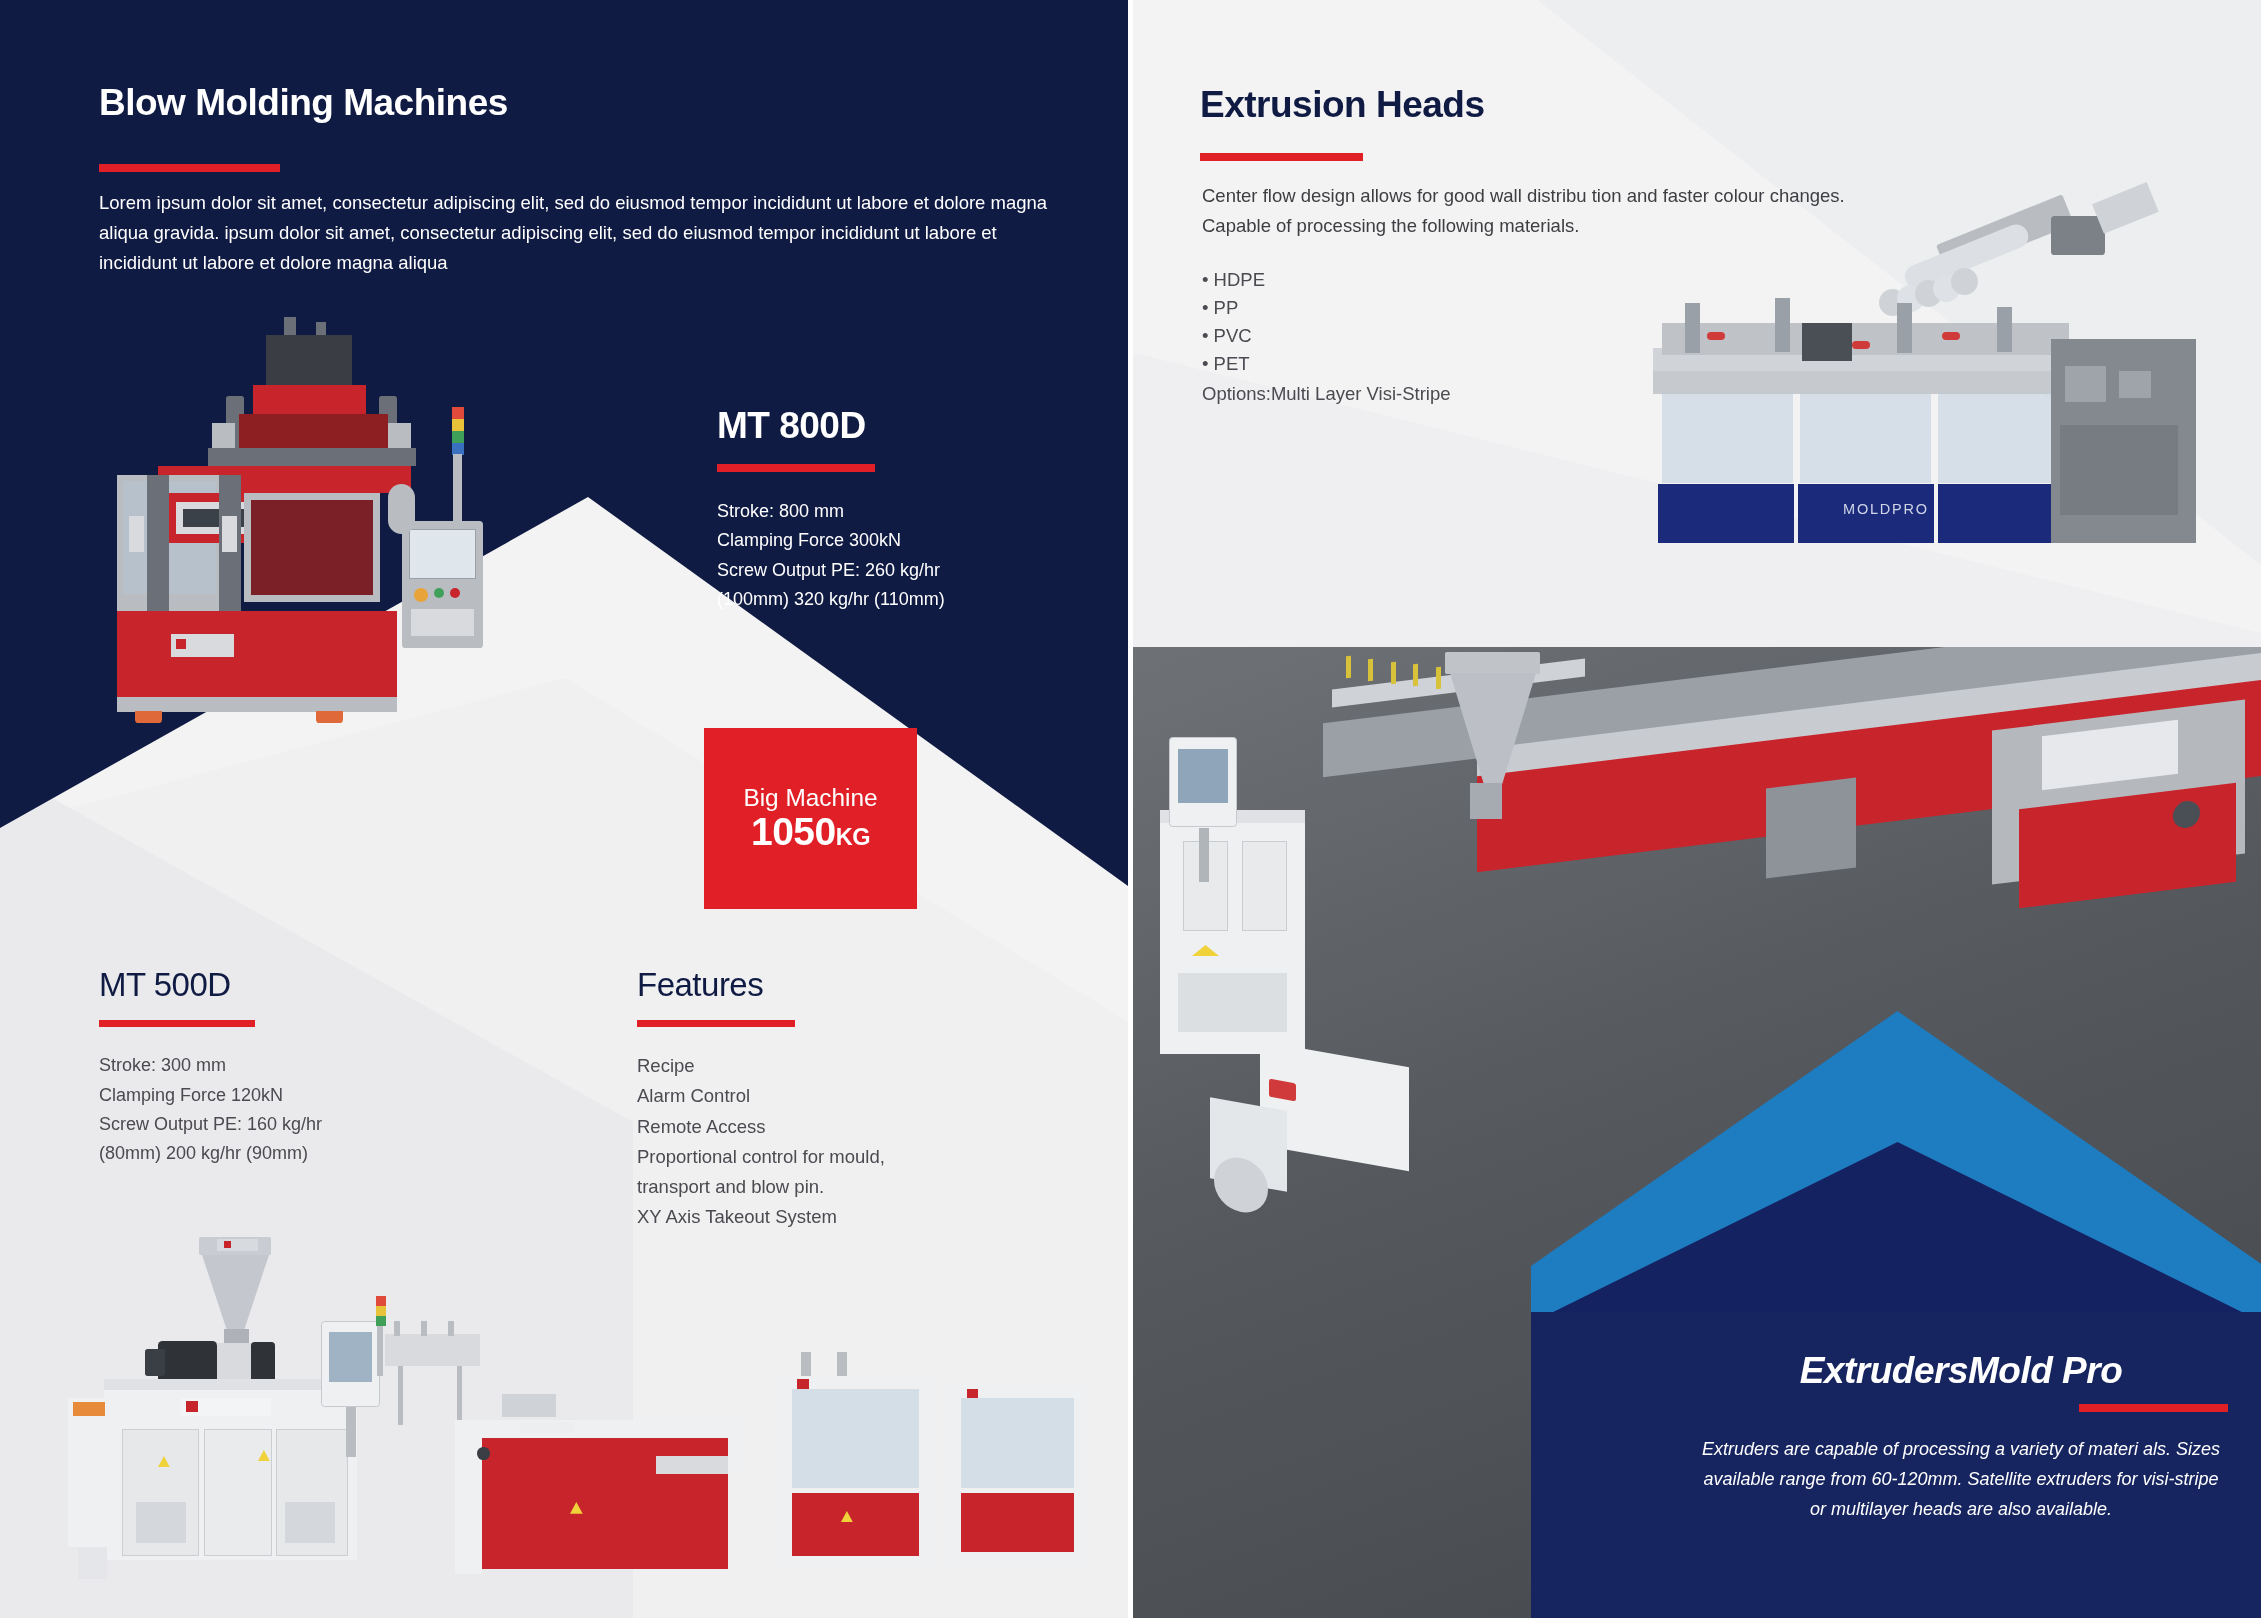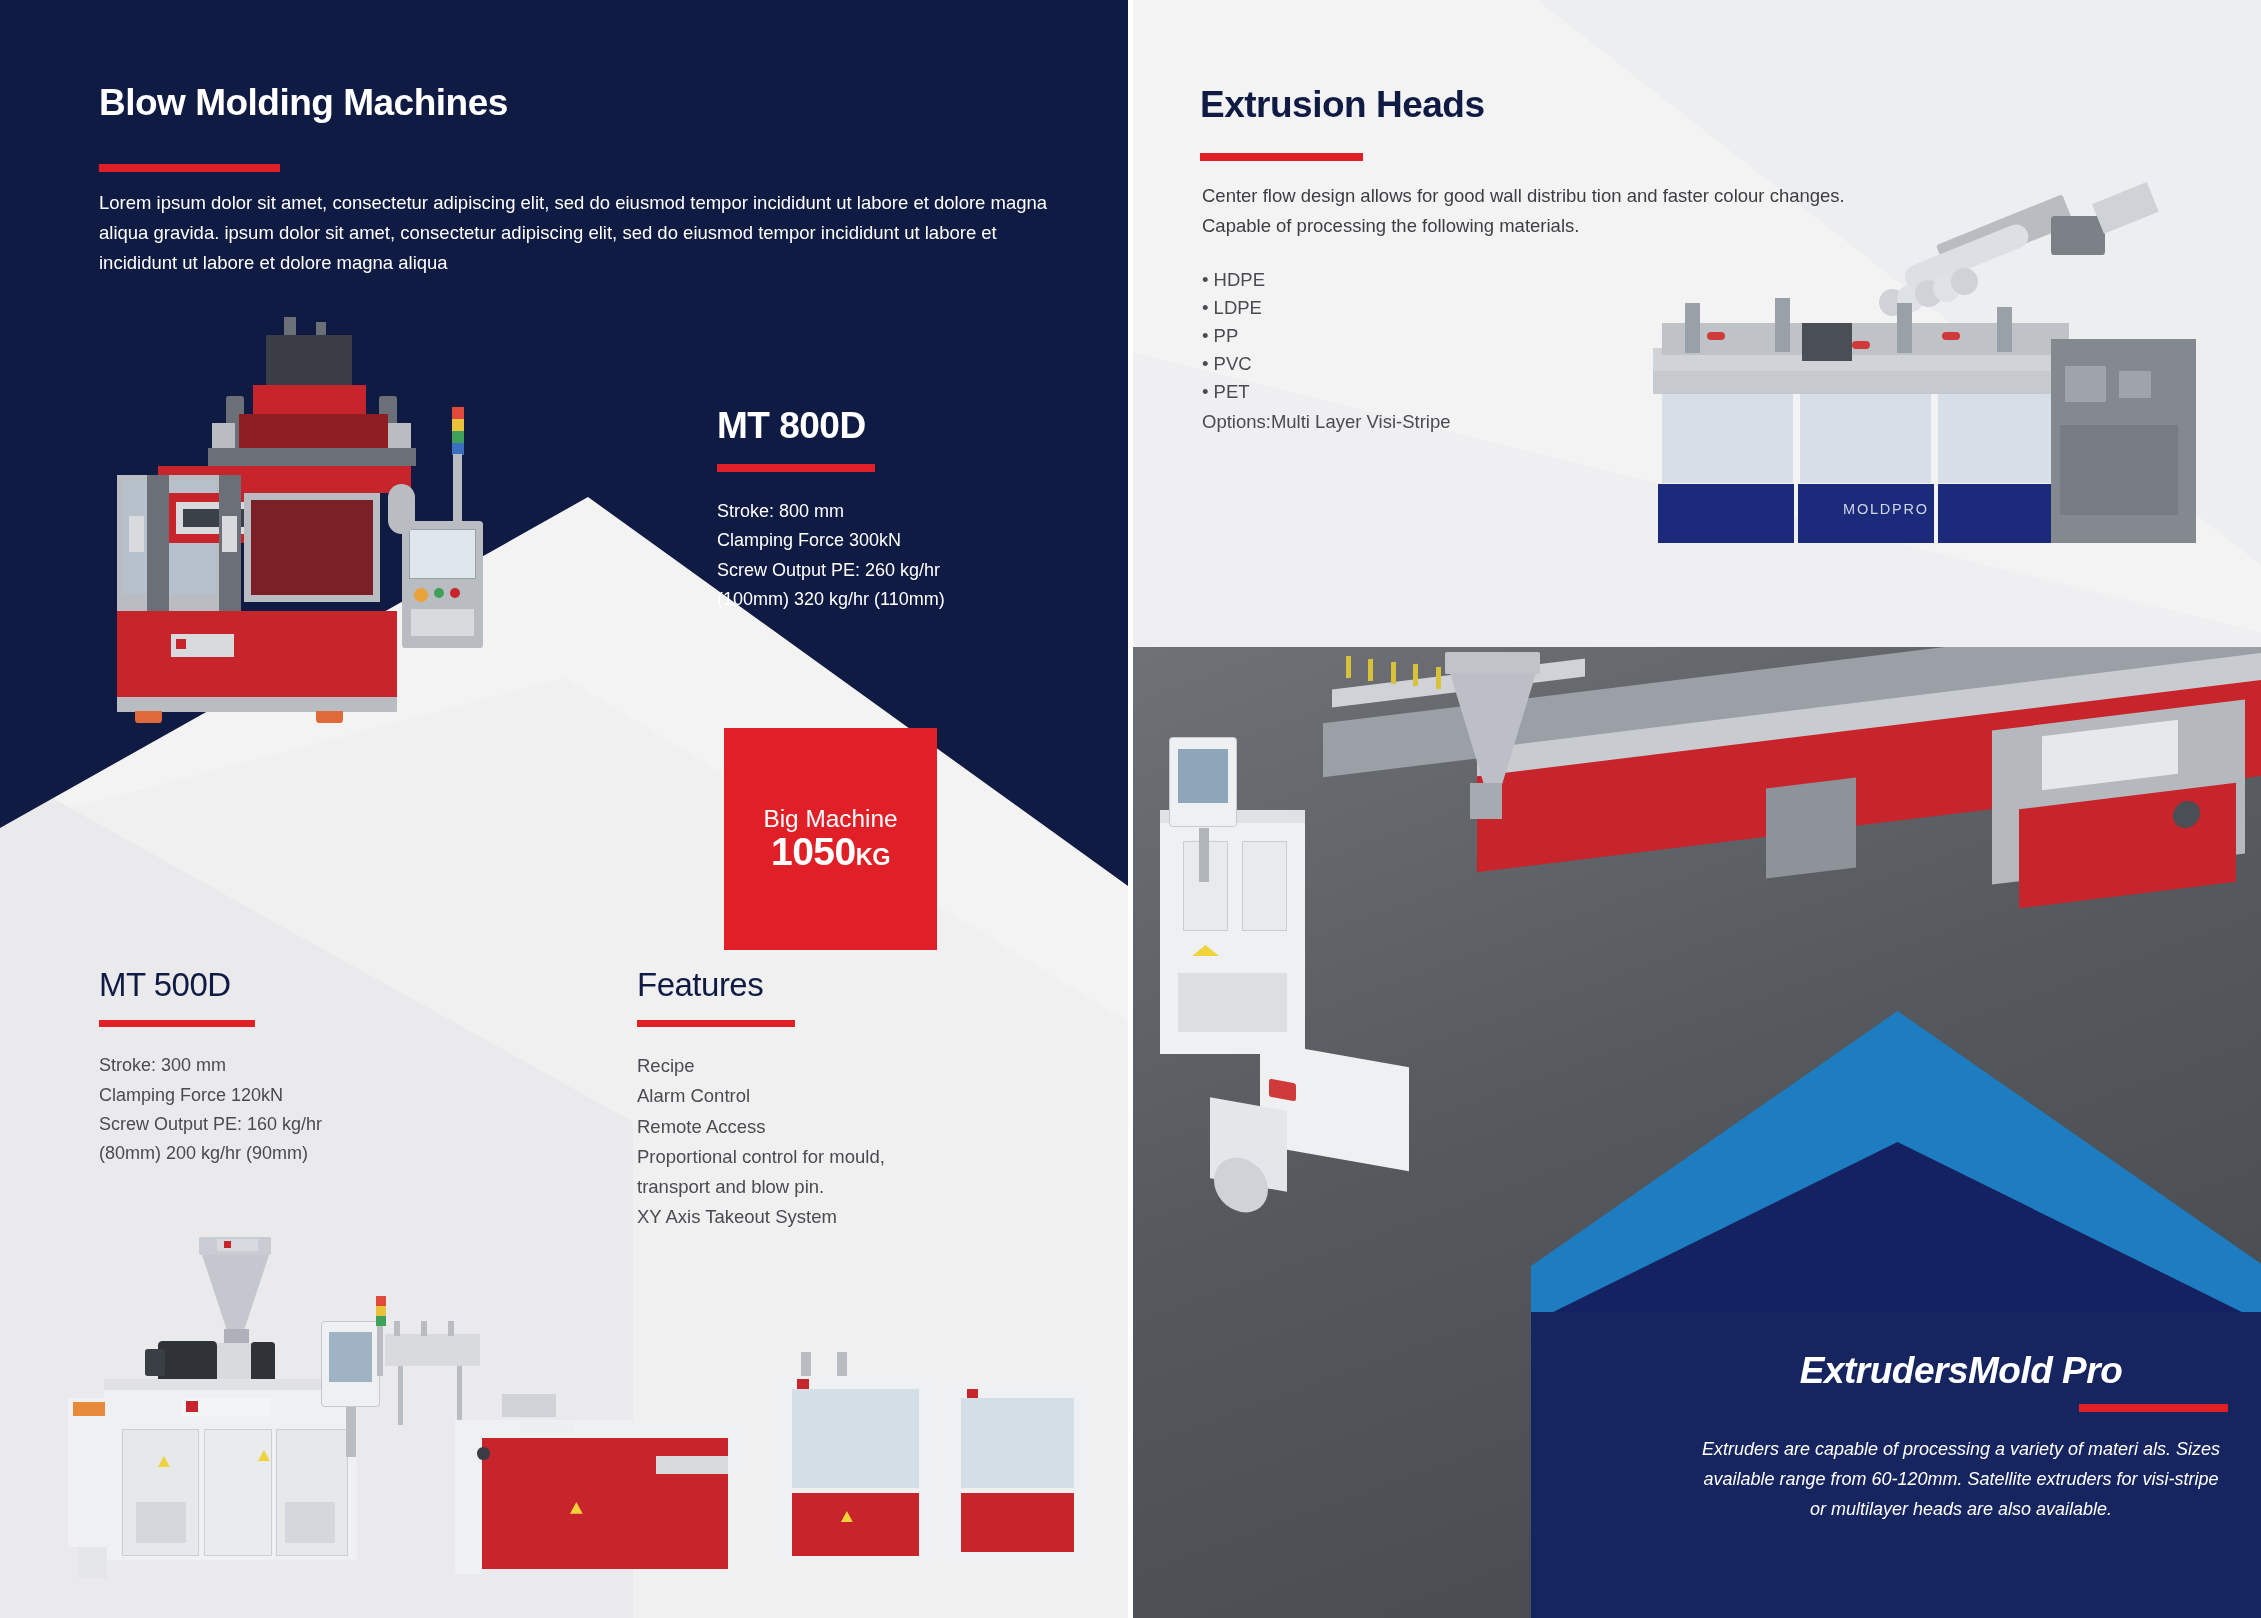--- a/index.html
+++ b/index.html
@@ -94,22 +94,22 @@
   .mt800-photo {
     position:absolute; left:90px; top:317px; width:511px; height:479px;
   }
 
   #mt800-block { position:absolute; left:717px; top:407px; width:362px; }
   #mt800-rule { margin-top:18px; width:158px; }
   #mt800-specs { margin-top:25px; }
 
   
   .big-badge {
-    position:absolute; left:724px; top:728px;
-    width:213px; height:222px; background:#E01F26;
+    position:absolute; left:704px; top:728px;
+    width:213px; height:181px; background:#E01F26;
     display:flex; flex-direction:column; align-items:center;
     justify-content:center; text-align:center;
   }
   .big-badge .bm-label { color:#fff; font-size:24.4px; line-height:1.12; font-weight:400; }
   .big-badge .bm-value { color:#fff; font-size:39px; font-weight:bold; line-height:1.05; letter-spacing:-0.5px;}
   .big-badge .bm-unit { font-size:23.5px; font-weight:bold; }
 
   
   #mt500-block { position:absolute; left:99px; top:968px; width:452px; }
   #mt500-rule { margin-top:17px; width:156px; }
@@ -377,21 +377,20 @@
     <div class="right-tri2"></div>
 
     <h1 class="h1 on-light" id="extrusion-heading">Extrusion Heads</h1>
     <div class="rule" id="extrusion-rule"></div>
 
     <div id="extrusion-para">
       <div class="line">Center flow design allows for good wall distribu  tion and faster colour changes.</div>
       <div class="line">Capable of processing the following materials.</div>
       <ul id="material-list">
         <li>• HDPE</li>
-        <li>• LDPE</li>
         <li>• PP</li>
         <li>• PVC</li>
         <li>• PET</li>
       </ul>
       <div id="extrusion-options">Options:Multi Layer Visi-Stripe</div>
     </div>
 
     <div class="head-photo">
 
       <div class="mach" style="left:289px;top:9px;width:136px;height:32px;background:#b9bcc1;transform:rotate(-22deg);transform-origin:left center;border-radius:2.7px;"></div>

